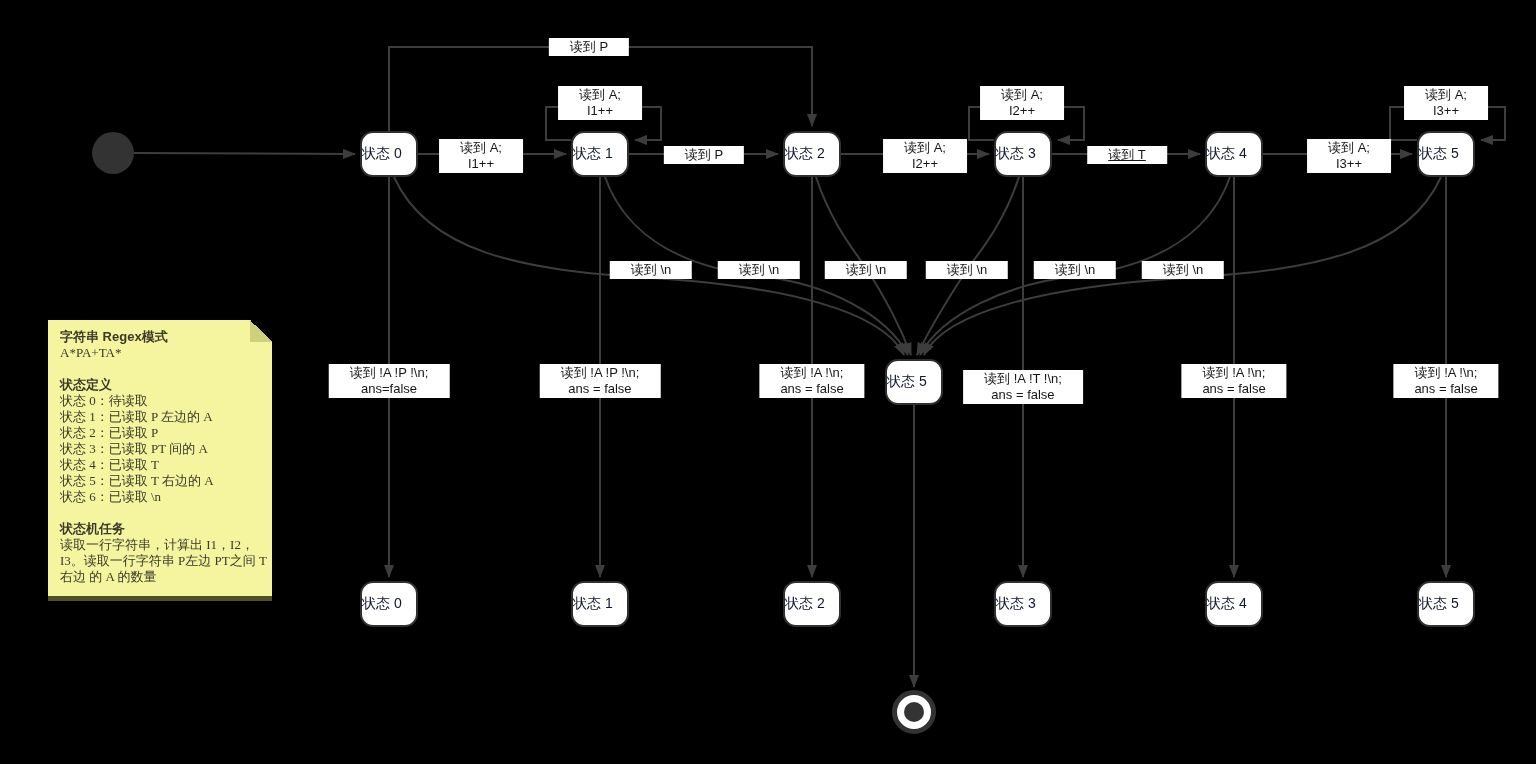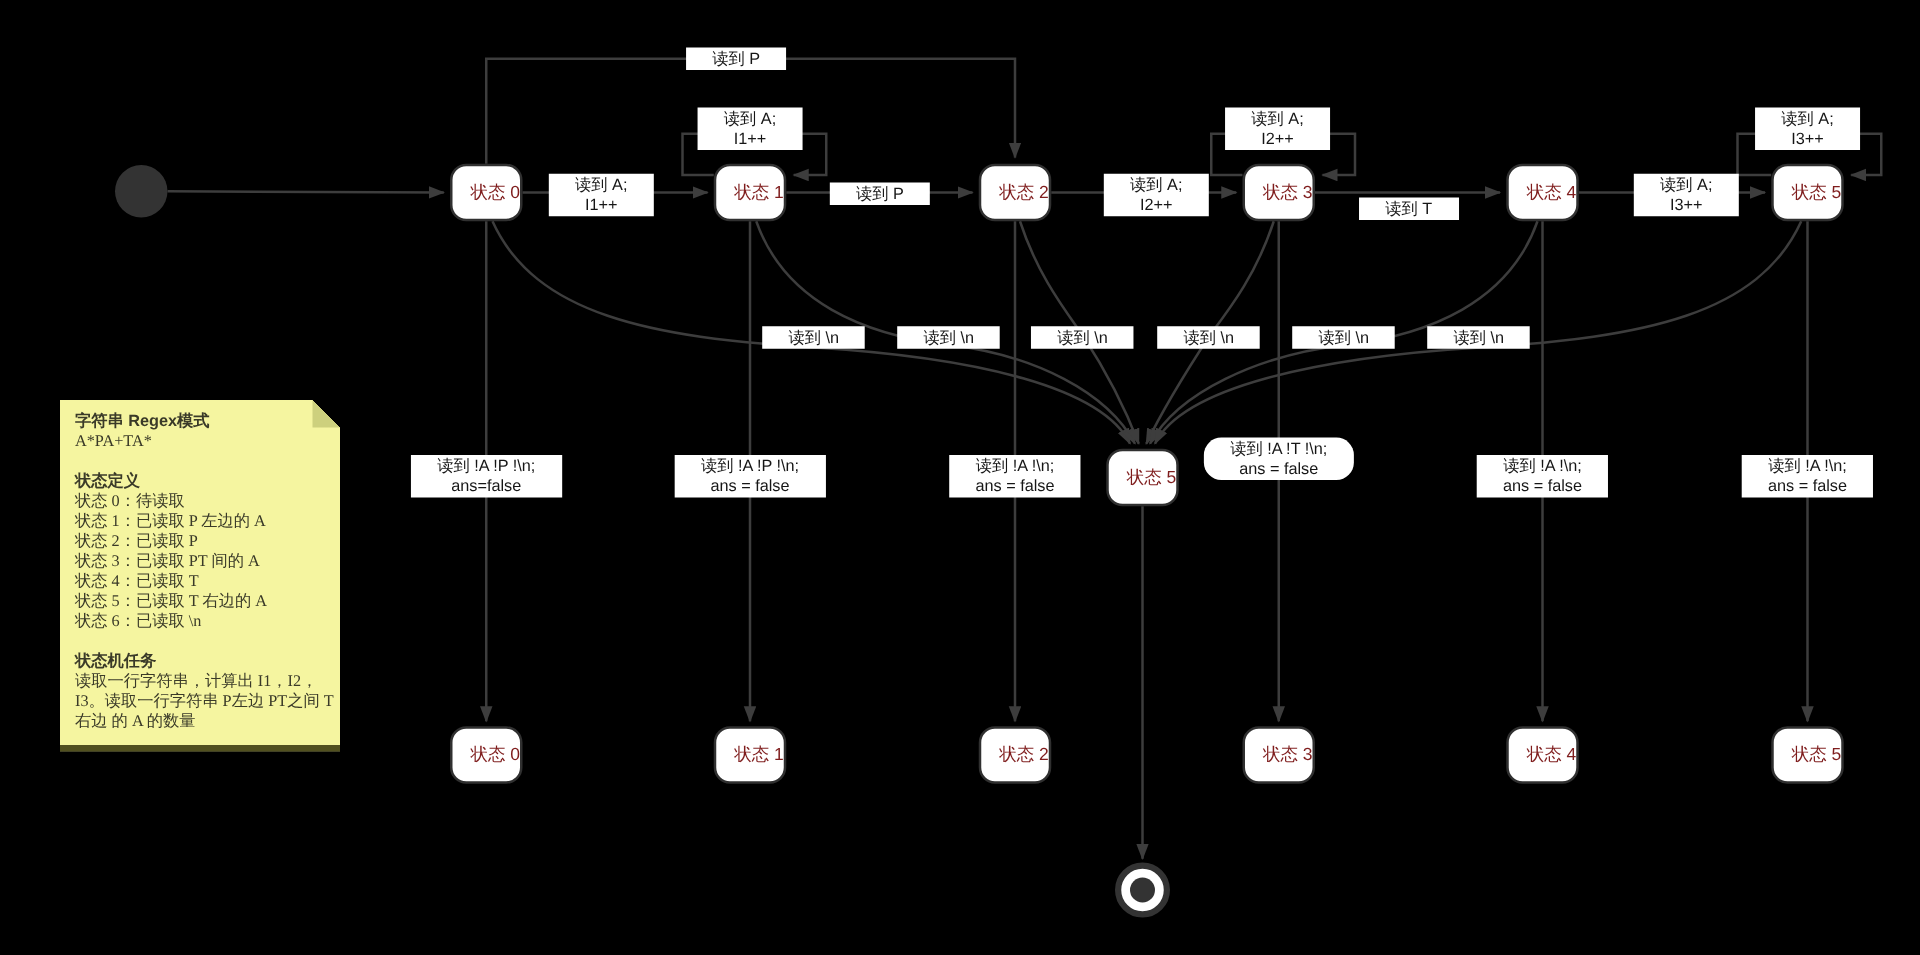--- a/index.html
+++ b/index.html
@@ -7,22 +7,22 @@
     position:relative;width:1536px;height:764px;background:var(--bg,#000);
     overflow:hidden;font-family:"Liberation Sans","DejaVu Sans",sans-serif;
   }
   #edges-svg{position:absolute;left:0;top:0;}
   .edge{fill:none;stroke:var(--edge,#3d3d3d);stroke-width:2px;}
 
   .state-node{
     position:absolute;width:58px;height:46px;transform:translate(-50%,-50%);
     background:var(--node-fill,#fff);border:2.5px solid var(--node-border,#303030);
     border-radius:13px;box-sizing:border-box;
-    display:flex;align-items:center;justify-content:flex-end;
-    font-size:14px;color:#7f1d1d;white-space:nowrap;
+    display:flex;align-items:center;justify-content:flex-start;
+    font-size:14px;color:#0f172a;white-space:nowrap;
   }
   .start-dot{
     position:absolute;width:42px;height:42px;border-radius:50%;
     background:#333;transform:translate(-50%,-50%);
   }
   .end-dot{
     position:absolute;width:44px;height:44px;border-radius:50%;
     background:#fff;border:5px solid #333;box-sizing:border-box;
     transform:translate(-50%,-50%);
     display:flex;align-items:center;justify-content:center;
@@ -146,21 +146,21 @@
         <div>读到 P</div>
       </div>
       <div class="edge-label" style="left: 925px; top: 156px;">
         <div>读到 A;</div>
         <div>I2++</div>
       </div>
       <div class="edge-label" style="left: 1022px; top: 103px;">
         <div>读到 A;</div>
         <div>I2++</div>
       </div>
-      <div class="edge-label" style="left: 1127px; top: 167px;">
+      <div class="edge-label" style="left: 1127px; top: 155px; text-decoration: underline;">
         <div>读到 T</div>
       </div>
       <div class="edge-label" style="left: 1349px; top: 156px;">
         <div>读到 A;</div>
         <div>I3++</div>
       </div>
       <div class="edge-label" style="left: 1446px; top: 103px;">
         <div>读到 A;</div>
         <div>I3++</div>
       </div>
@@ -187,21 +187,21 @@
         <div>ans=false</div>
       </div>
       <div class="edge-label" style="left: 600px; top: 381px;">
         <div>读到 !A !P !\n;</div>
         <div>ans = false</div>
       </div>
       <div class="edge-label" style="left: 812px; top: 381px;">
         <div>读到 !A !\n;</div>
         <div>ans = false</div>
       </div>
-      <div class="edge-label" style="left: 1023px; top: 367px; border-radius: 14px;">
+      <div class="edge-label" style="left: 1023px; top: 387px;">
         <div>读到 !A !T !\n;</div>
         <div>ans = false</div>
       </div>
       <div class="edge-label" style="left: 1234px; top: 381px;">
         <div>读到 !A !\n;</div>
         <div>ans = false</div>
       </div>
       <div class="edge-label" style="left: 1446px; top: 381px;">
         <div>读到 !A !\n;</div>
         <div>ans = false</div>

